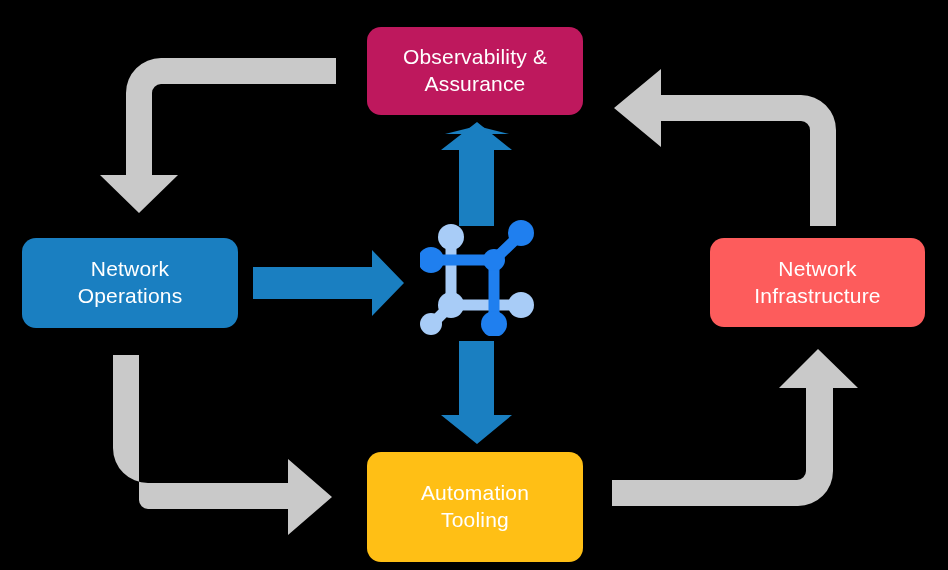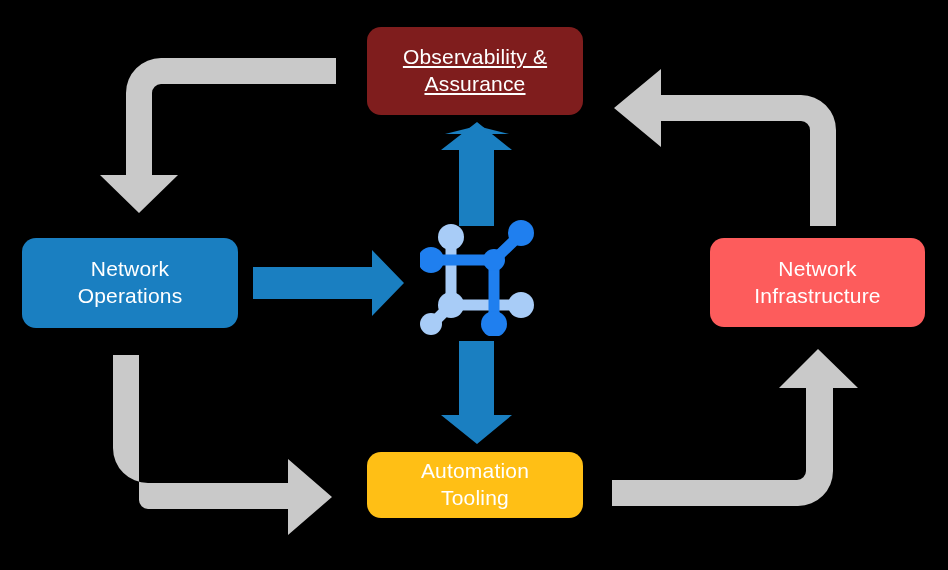--- a/index.html
+++ b/index.html
@@ -57,21 +57,21 @@
   #box-network-infrastructure {
     left: 710px;
     top: 238px;
     width: 215px;
     height: 89px;
   }
   #box-automation-tooling {
     left: 367px;
     top: 452px;
     width: 216px;
-    height: 66px;
+    height: 110px;
   }
   .box-label {
     display: block;
     white-space: pre-line;
   }
   #center-icon {
     position: absolute;
     left: 420px;
     top: 220px;
     width: 116px;
@@ -108,21 +108,21 @@
     <g>
       <path d="M 462,224 L 462,134 L 445,134 L 477,126 L 509,134 L 492,134 L 492,224 Z" fill="#1a7fc1"></path>
       <path d="M 459,226 L 459,150 L 441,150 L 477,122 L 512,150 L 494,150 L 494,226 Z" fill="#1a7fc1"></path>
     </g>
 
     <g>
       <path d="M 459,341 L 459,415 L 441,415 L 477,444 L 512,415 L 494,415 L 494,341 Z" fill="#1a7fc1"></path>
     </g>
   </svg>
 
-  <div class="node-box" id="box-observability" style="background:#7f1d1d;text-decoration:underline;">
+  <div class="node-box" id="box-observability" style="background:#be185d;">
     <span class="box-label">Observability &amp;
 Assurance</span>
   </div>
 
   <div class="node-box" id="box-network-operations" style="background:#1a7fc1;">
     <span class="box-label">Network
 Operations</span>
   </div>
 
   <div class="node-box" id="box-network-infrastructure" style="background:#fd5c5c;">

